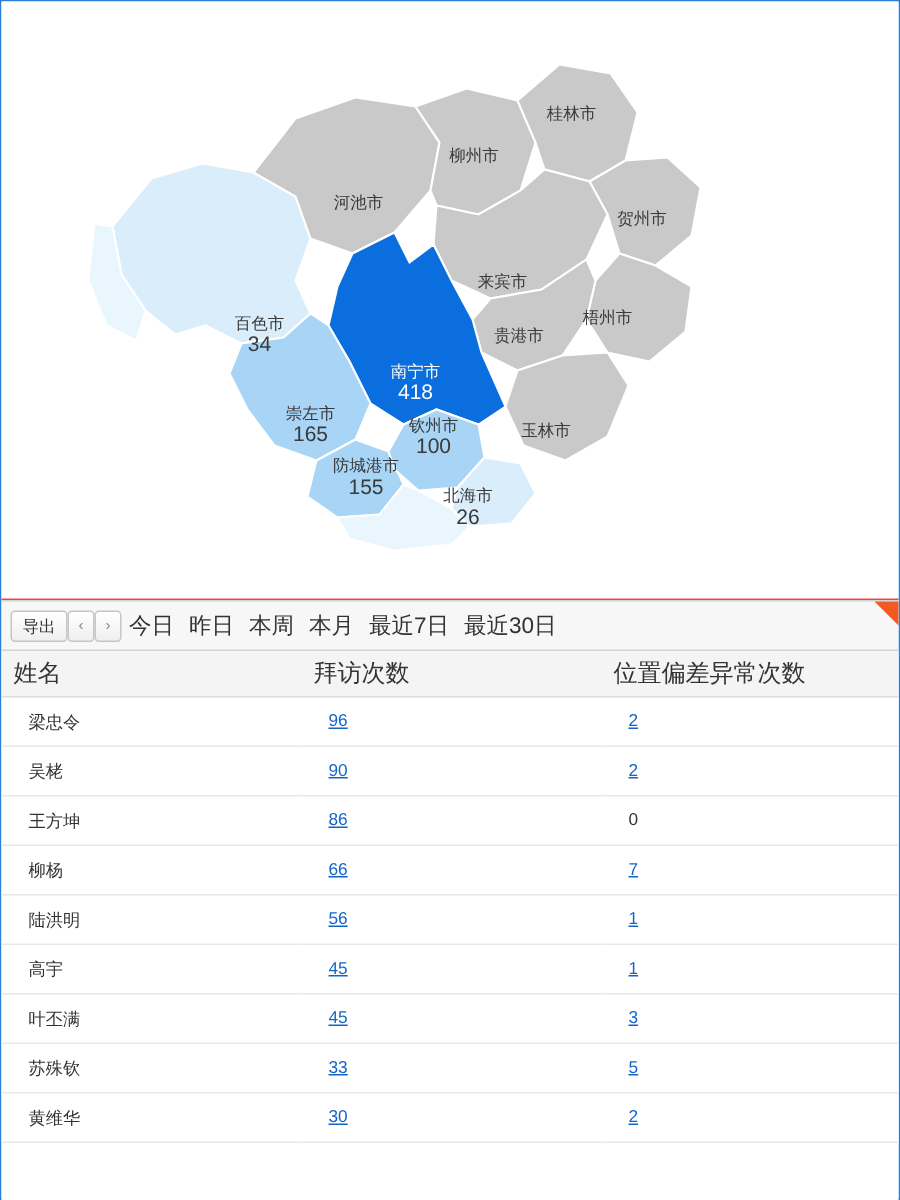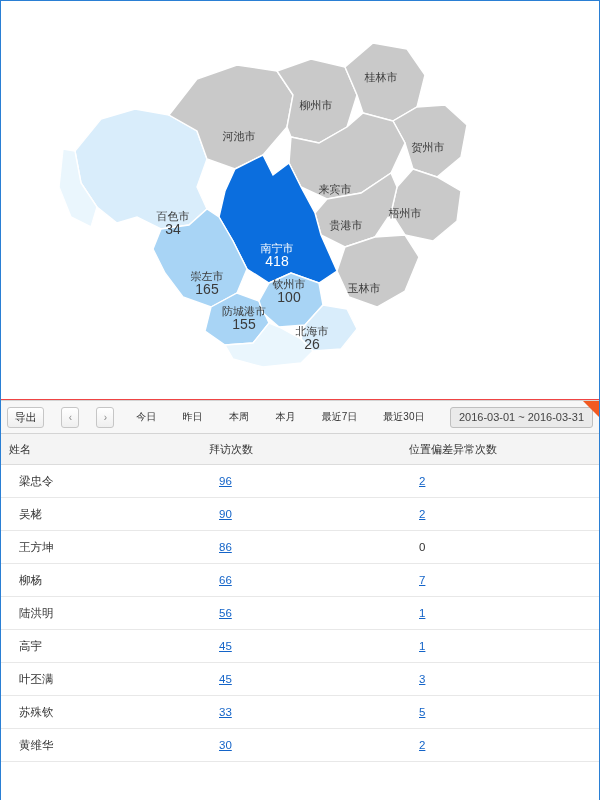--- a/index.html
+++ b/index.html
@@ -63,21 +63,21 @@
   .toolbar {
     position: relative;
     height: 34px;
     box-sizing: border-box;
     border-top: 1px solid #d4d4d4;
     border-bottom: 1px solid #d4d4d4;
     background: #f7f7f7;
     display: flex;
     align-items: center;
     padding: 0 6px;
-    gap: 17px;
+    gap: 0;
   }
   .btn {
     display: inline-flex;
     align-items: center;
     justify-content: center;
     height: 21px;
     min-width: 34px;
     padding: 0 7px;
     box-sizing: border-box;
     border: 1px solid #c6c6c6;
@@ -92,21 +92,21 @@
     min-width: 18px;
     padding: 0 4px;
     color: #888;
     font-size: 10px;
   }
   .btn.plain {
     border: none;
     background: transparent;
     min-width: 0;
     padding: 0 5px;
-    font-size: 10px;
+    font-size: 15px;
     color: #333;
   }
   .date-range {
     display: inline-flex;
     align-items: center;
     height: 21px;
     padding: 0 8px;
     box-sizing: border-box;
     border: 1px solid #bfbfbf;
     border-radius: 3px;
@@ -134,21 +134,21 @@
     background: #fff;
   }
   table.data {
     width: 100%;
     border-collapse: collapse;
     table-layout: fixed;
   }
   table.data th {
     text-align: left;
     font-weight: normal;
-    font-size: 11px;
+    font-size: 16px;
     color: #333;
     background: #f4f4f4;
     height: 30px;
     padding: 0 8px;
     border-bottom: 1px solid #dcdcdc;
   }
   table.data td {
     height: 32px;
     padding: 0 18px;
     font-size: 11.5px;
@@ -262,21 +262,20 @@
   <div class="toolbar">
     <button class="btn">导出</button>
     <button class="btn arrow">‹</button>
     <button class="btn arrow">›</button>
     <button class="btn plain">今日</button>
     <button class="btn plain">昨日</button>
     <button class="btn plain">本周</button>
     <button class="btn plain">本月</button>
     <button class="btn plain">最近7日</button>
     <button class="btn plain">最近30日</button>
-    <div class="date-range">2016-03-01 ~ 2016-03-31</div>
     <div class="corner-flag"></div>
   </div>
 
   <div class="table-wrap">
     <table class="data">
       <colgroup>
         <col class="c-name">
           <col class="c-visits">
           <col class="c-abnormal">
       </colgroup>

